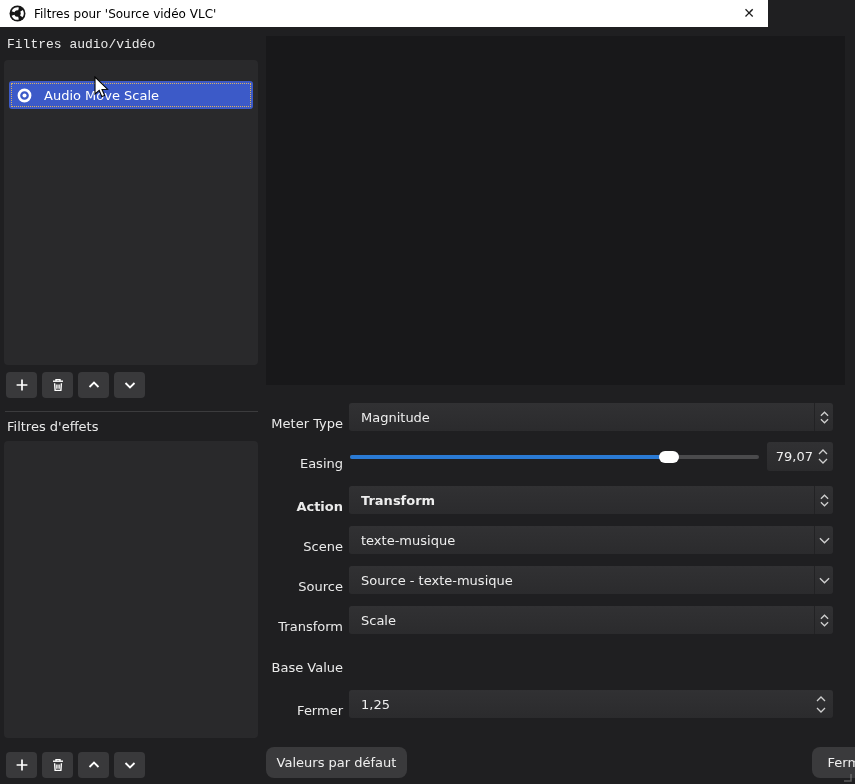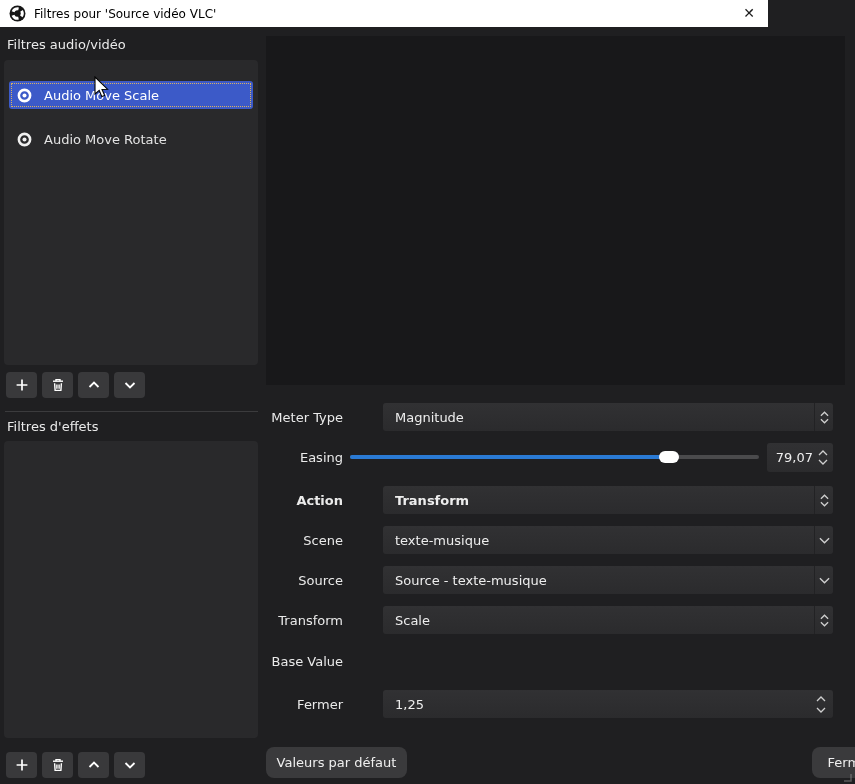--- a/index.html
+++ b/index.html
@@ -21,21 +21,21 @@
   }
   .titlebar .title { font-size:12px; color:#000; }
   .close-x {
     position:absolute; right:9px; top:3px; width:20px; height:20px;
     display:flex; align-items:center; justify-content:center;
     color:#1a1a1a; font-size:14px; cursor:default;
   }
 
   
   .section-label { position:absolute; left:7px; font-size:13px; color:#eaeaea; }
-  .lbl-audio { top:37px; }
+  .lbl-audio { top:37px;font-family:Liberation Mono, monospace; }
   .lbl-effects { top:419px; }
 
   .listbox {
     position:absolute; left:4px; width:254px;
     background:#29292b; border-radius:4px;
   }
   .list-audio { top:60px; height:305px; padding-top:5px; }
   .list-effects { top:441px; height:297px; }
 
   .list-item {
@@ -55,32 +55,32 @@
   .toolbar-2 { top:752px; }
   .tbtn {
     width:31px; height:26px; background:#39393b; border-radius:4px;
     display:flex; align-items:center; justify-content:center;
   }
   .sep { position:absolute; left:5px; top:411px; width:253px; height:1px; background:#3b3b3d; }
 
   
   .preview { position:absolute; left:266px; top:36px; width:579px; height:349px; background:#18181a; }
 
-  .form-row { position:absolute; left:266px; width:567px; height:28px; display:flex; align-items:center; }
+  .form-row { position:absolute; left:266px; width:567px; height:28px; display:flex; align-items:flex-end; }
   .form-row .flabel { width:77px; text-align:right; margin-right:6px; flex:0 0 auto; color:#eaeaea; font-size:13px; }
   .row-meter { top:403px; } .row-easing { top:443px; } .row-action { top:486px;font-weight:bold; }
   .row-scene { top:526px; } .row-source { top:566px; } .row-transform { top:606px; }
   .row-base { top:647px; } .row-factor { top:690px; }
 
   .field {
     position:relative; flex:1; height:28px;
     background:linear-gradient(#313133,#2b2b2d);
     border-radius:3px;
     display:flex; align-items:center; padding:0 24px 0 12px;
-    color:#eeeeee; font-size:13px;margin-left:34px;
+    color:#eeeeee; font-size:13px;
   }
   .combo .arrows {
     position:absolute; right:0; top:0; bottom:0; width:19px;
     border-left:1px solid #222224;
     display:flex; flex-direction:column; align-items:center; justify-content:center; gap:1px;
   }
   .spinfield .arrows {
     position:absolute; right:4px; top:0; bottom:0; width:16px;
     display:flex; flex-direction:column; align-items:center; justify-content:center; gap:5px;
   }
@@ -139,29 +139,20 @@
 <div class="listbox list-audio">
   <div class="list-item selected">
     <span class="eye">
       <svg width="17" height="17" viewBox="0 0 16 16">
         <circle cx="8" cy="8" r="5.3" fill="none" stroke="#ffffff" stroke-width="2.4"></circle>
         <circle cx="8" cy="8" r="1.9" fill="#ffffff"></circle>
       </svg>
     </span>
     <span>Audio Move Scale</span>
   </div>
-  <div class="list-item">
-    <span class="eye">
-      <svg width="17" height="17" viewBox="0 0 16 16">
-        <circle cx="8" cy="8" r="5.3" fill="none" stroke="#f0f0f0" stroke-width="2.4"></circle>
-        <circle cx="8" cy="8" r="1.9" fill="#f0f0f0"></circle>
-      </svg>
-    </span>
-    <span>Audio Move Rotate</span>
-  </div>
 </div>
 
 <div class="toolbar toolbar-1">
   <div class="tbtn">
     <span>
       <svg width="16" height="16" viewBox="0 0 16 16">
           <path d="M8 2.6v10.8M2.6 8h10.8" stroke="#ffffff" stroke-width="1.7"></path>
         </svg>
     </span>
   </div>

